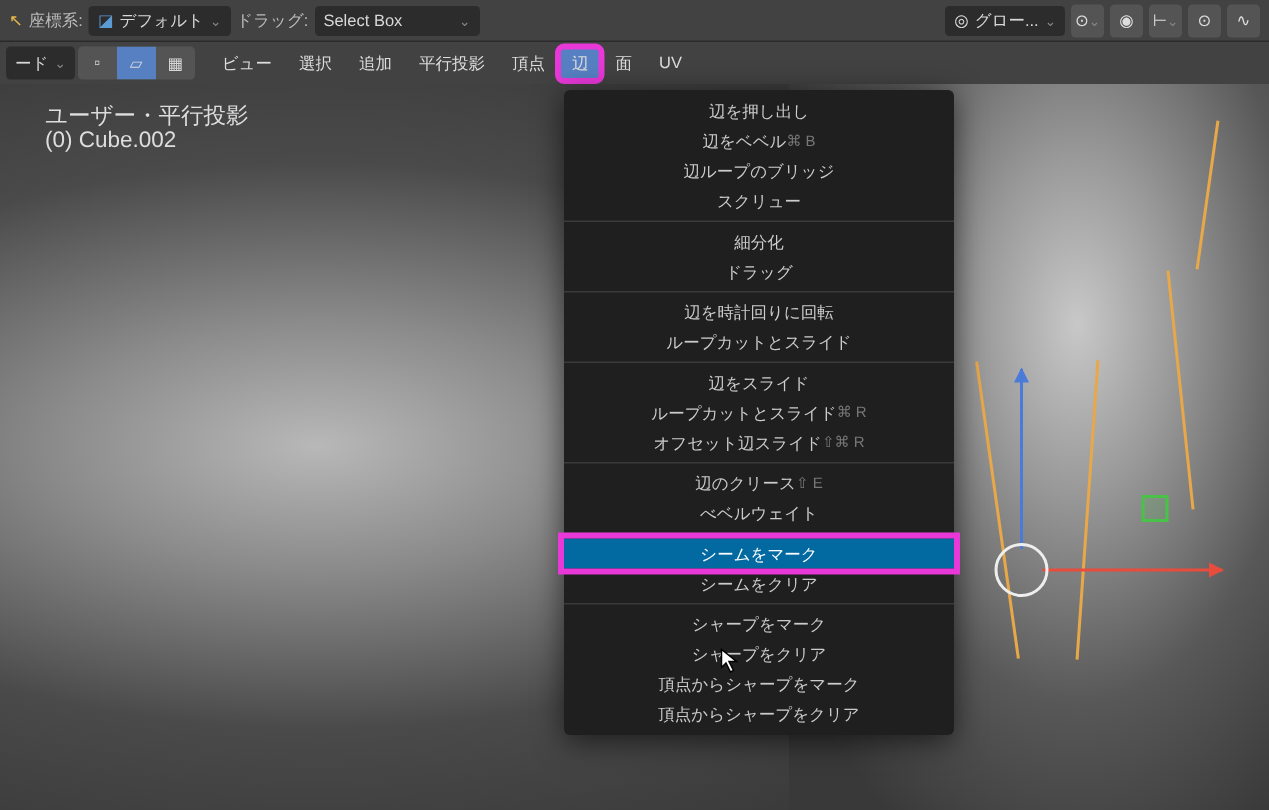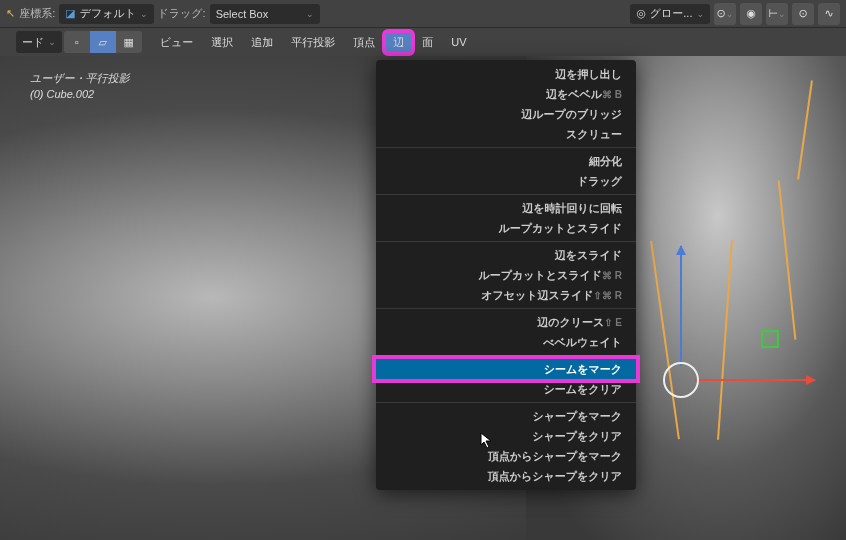--- a/index.html
+++ b/index.html
@@ -28,51 +28,51 @@
 .dropdown-icon { color: #5a9bd4; }
 .chev { color: #888; font-size: 9px; }
 .icon-btn {
   width: 22px; height: 22px; background: #545454; border-radius: 3px;
   display: flex; align-items: center; justify-content: center; color: #ddd;
 }
 
 .second-bar {
   position: absolute; top: 28px; left: 0; right: 0; height: 28px;
   background: #424242; display: flex; align-items: center;
-  padding: 0 16px; gap: 2px; color: #d8d8d8; font-size: 11px;
+  padding: 0 4px; gap: 2px; color: #d8d8d8; font-size: 11px;
   z-index: 10;
 }
 .mode-select {
   background: #2c2c2c; border-radius: 3px; padding: 2px 6px;
   display: flex; align-items: center; gap: 4px; height: 22px;
 }
 .sel-group { display: flex; background: #545454; border-radius: 3px; overflow: hidden; }
 .sel-btn { width: 26px; height: 22px; display: flex; align-items: center; justify-content: center; }
 .sel-btn.active { background: #5680c2; }
 .menu-btn {
   padding: 3px 8px; color: #ddd; border-radius: 3px; cursor: pointer; text-align: center;
 }
 .menu-btn.highlighted {
   background: #5680c2; outline: 4px solid #e838d8; outline-offset: -1px;
 }
 
 .info-text {
   position: absolute; top: 70px; left: 30px; color: #ddd;
-  font-size: 11px; line-height: 16px; z-index: 5; font-style: italic;
+  font-size: 15px; line-height: 16px; z-index: 5;
 }
 
 .context-menu {
   position: absolute; top: 60px; left: 376px; width: 260px;
   background: #1f1f1f; border-radius: 4px; padding: 4px 0;
   box-shadow: 0 4px 20px rgba(0,0,0,0.6); z-index: 20;
   font-size: 11px; color: #ccc;
 }
 .menu-item {
-  padding: 4px 14px; display: flex; justify-content: flex-end;
-  align-items: center; cursor: pointer; height: 20px; font-weight: bold;
+  padding: 4px 14px; display: flex; justify-content: center;
+  align-items: center; cursor: pointer; height: 20px;
 }
 .menu-item.hovered {
   background: #0369a1; color: #fff;
   outline: 4px solid #e838d8; outline-offset: 0;
   position: relative; z-index: 2;
 }
 .menu-sep { height: 1px; background: #3a3a3a; margin: 3px 0; }
 .shortcut { color: #777; font-size: 10px; }
 
 .cursor {

